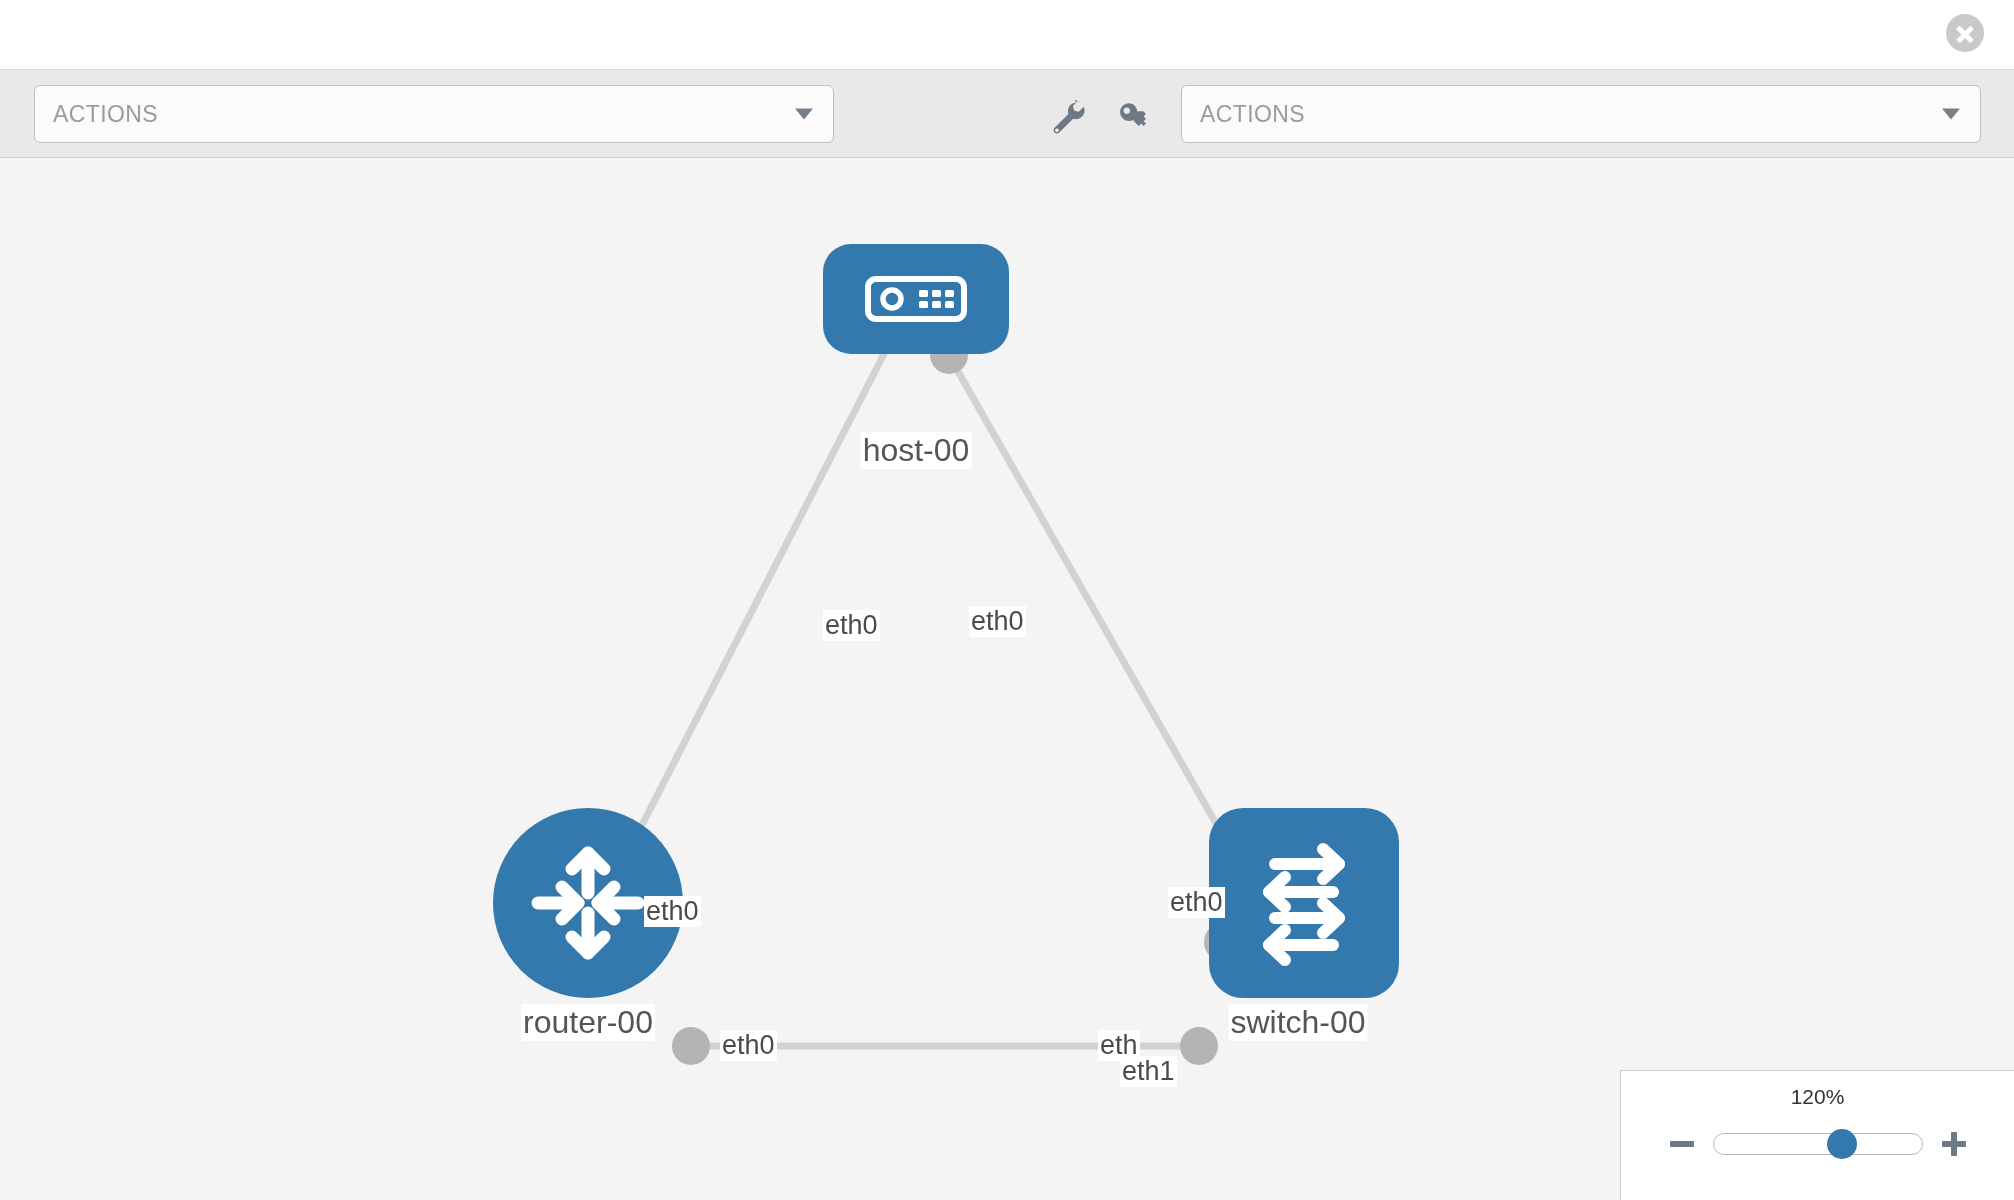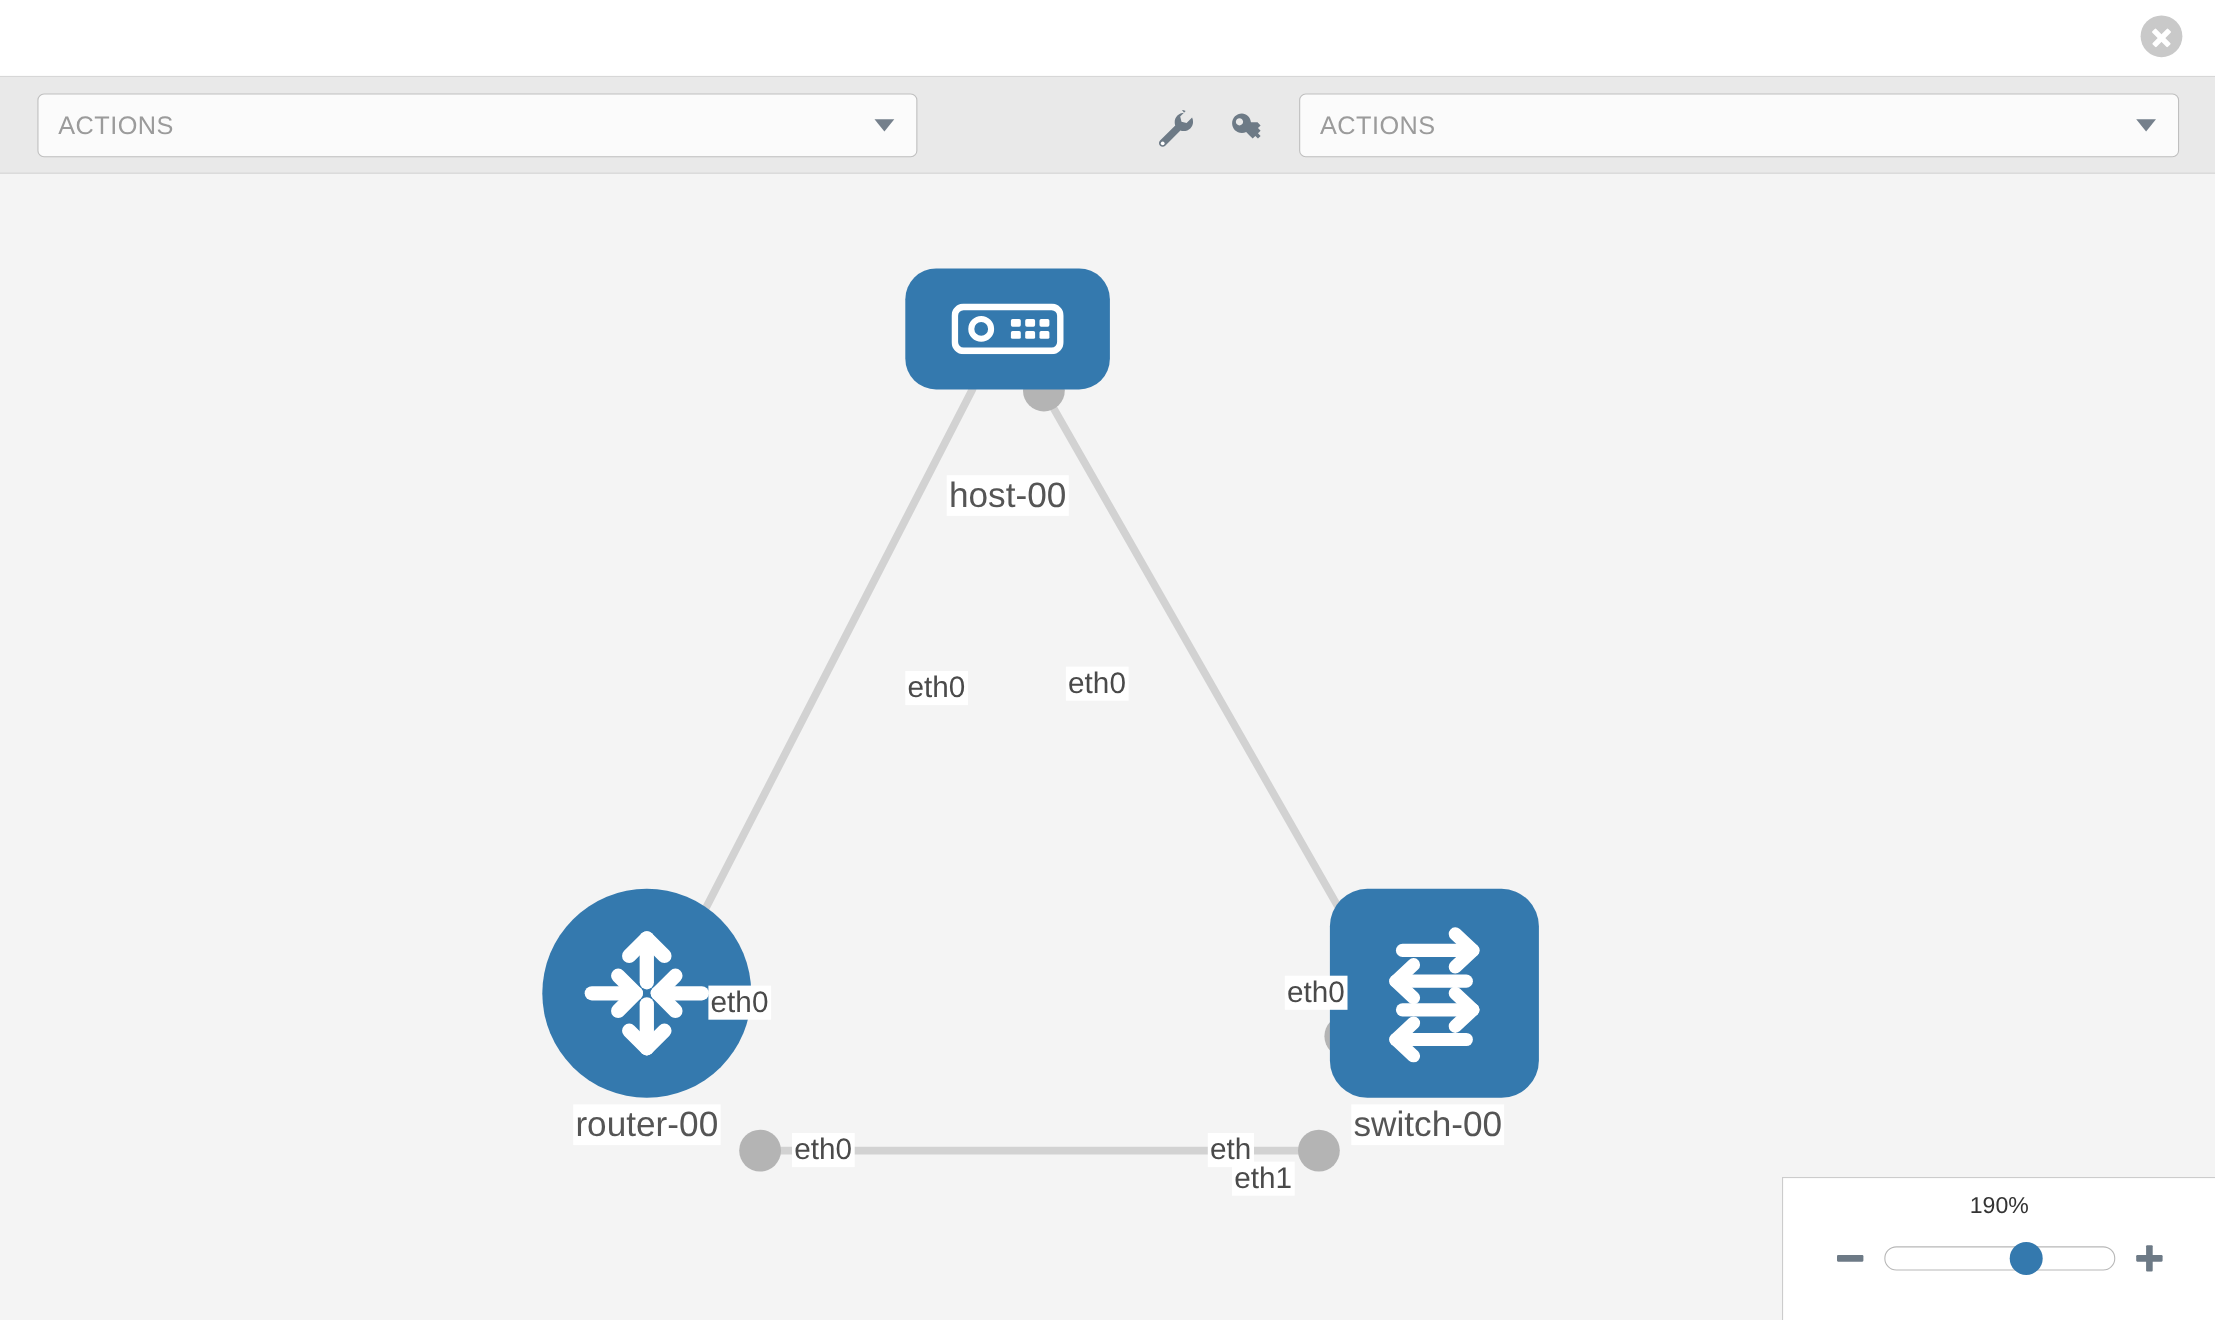--- a/index.html
+++ b/index.html
@@ -292,21 +292,21 @@
 
     <div class="iface-label" style="left:823px; top:452px;">eth0</div>
     <div class="iface-label" style="left:969px; top:448px;">eth0</div>
     <div class="iface-label" style="left:644px; top:738px;">eth0</div>
     <div class="iface-label" style="left:1168px; top:729px;">eth0</div>
     <div class="iface-label" style="left:720px; top:872px;">eth0</div>
     <div class="iface-label" style="left:1098px; top:872px;">eth</div>
     <div class="iface-label" style="left:1120px; top:874px;margin-top:24px;">eth1</div>
 
     <div class="zoom-panel">
-      <div class="zoom-value">190%</div>
+      <div class="zoom-value">120%</div>
       <div class="zoom-row">
         <div class="zoom-minus"></div>
         <div class="zoom-track">
           <div class="zoom-thumb" id="zoom-thumb" style="left: 62%;"></div>
         </div>
         <div class="zoom-plus"></div>
       </div>
     </div>
 
   </div>

